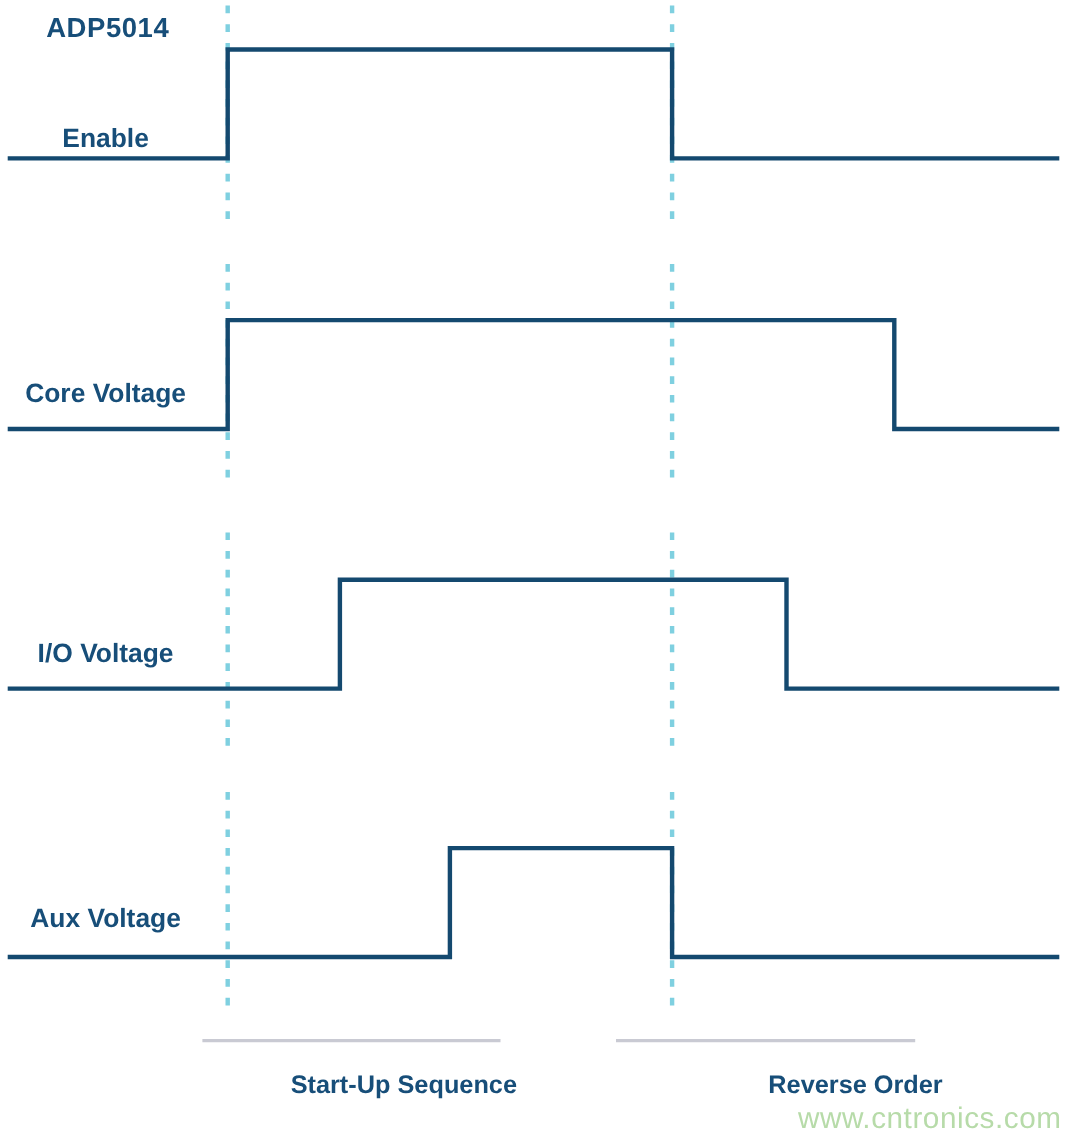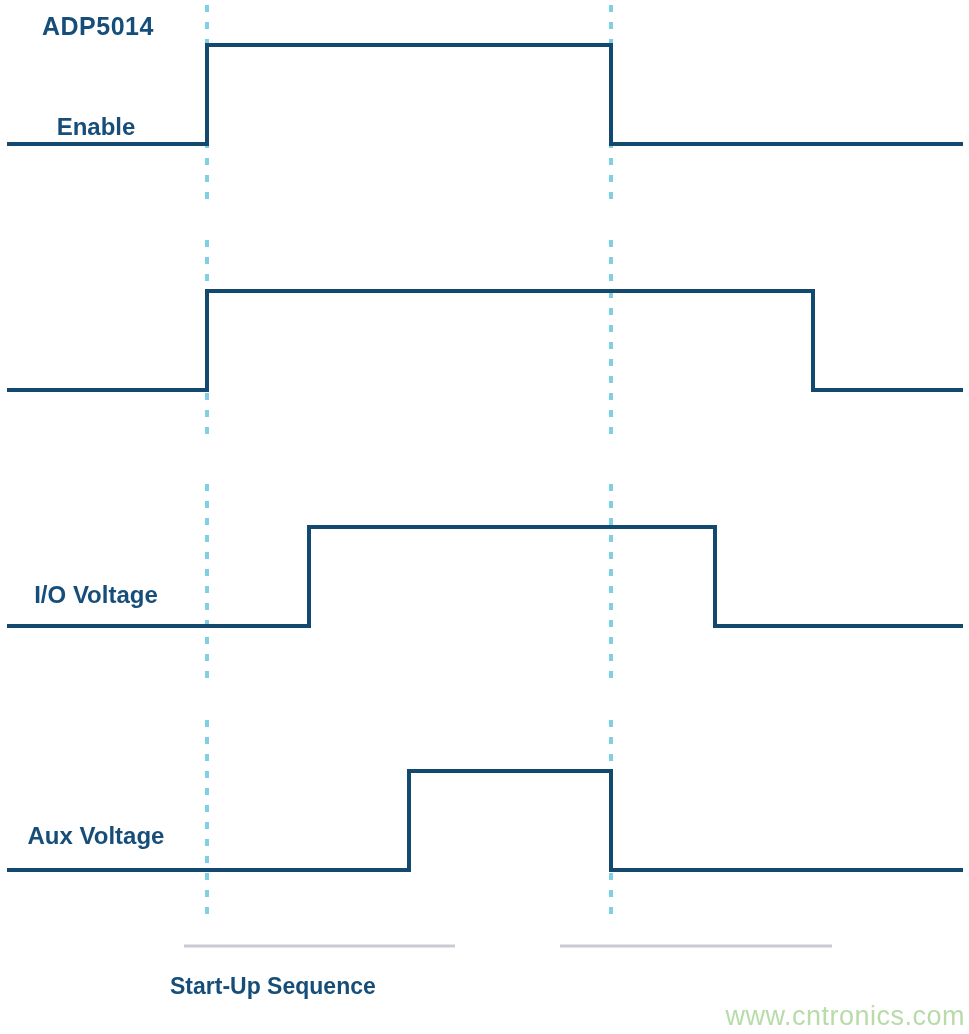--- a/index.html
+++ b/index.html
@@ -40,21 +40,21 @@
     font-weight: bold;
     color: #174e79;
     line-height: 24px;
   }
   .sig-label.enable  { top: 115px; }
   .sig-label.core    { top: 346px; }
   .sig-label.io      { top: 583px; }
   .sig-label.aux     { top: 824px; }
   .seq-label {
     position: absolute;
-    text-align: left;
+    text-align: right;
     font-size: 23px;
     font-weight: bold;
     color: #174e79;
     line-height: 30px;
     z-index: 2;
   }
   .seq-label.startup  { left: 170px; width: 300px; top: 971px; }
   .seq-label.shutdown { left: 537px; width: 320px; top: 971px; }
   .seq-label .seq-line { display: block; }
   .watermark {
@@ -70,20 +70,21 @@
   }
 </style>
 </head>
 <body>
 
 <div class="stage">
 
   <div class="chip-title">ADP5014</div>
 
   <div class="sig-label enable">Enable</div>
+  <div class="sig-label core">Core Voltage</div>
   <div class="sig-label aux">Aux Voltage</div>
   <div class="sig-label io">I/O Voltage</div>
 
   <svg id="wave-svg" class="wave-svg" viewBox="0 0 969 1034" xmlns="http://www.w3.org/2000/svg">
       <line x1="207" x2="207" y1="5" y2="208" stroke="#7fd0e0" stroke-width="4" stroke-dasharray="7 10"></line>
       <line x1="207" x2="207" y1="240" y2="435" stroke="#7fd0e0" stroke-width="4" stroke-dasharray="7 10"></line>
       <line x1="207" x2="207" y1="484" y2="680" stroke="#7fd0e0" stroke-width="4" stroke-dasharray="7 10"></line>
       <line x1="207" x2="207" y1="720" y2="916" stroke="#7fd0e0" stroke-width="4" stroke-dasharray="7 10"></line>
       <line x1="611" x2="611" y1="5" y2="208" stroke="#7fd0e0" stroke-width="4" stroke-dasharray="7 10"></line>
       <line x1="611" x2="611" y1="240" y2="435" stroke="#7fd0e0" stroke-width="4" stroke-dasharray="7 10"></line>
@@ -95,17 +96,18 @@
       <path d="M 7 870 H 409 V 771 H 611 V 870 H 963" fill="none" stroke="#14496f" stroke-width="4" stroke-linejoin="miter"></path>
       <line x1="184" x2="455" y1="946" y2="946" stroke="#c9cad3" stroke-width="3"></line>
       <line x1="560" x2="832" y1="946" y2="946" stroke="#c9cad3" stroke-width="3"></line>
     </svg>
 
   <div class="seq-label startup">
     <span class="seq-line">Start-Up Sequence</span>
   </div>
 
   <div class="seq-label shutdown">
+    <span class="seq-line">Reverse Order</span>
   </div>
 
   <div class="watermark">www.cntronics.com</div>
 
 </div>
 
 </body></html>

